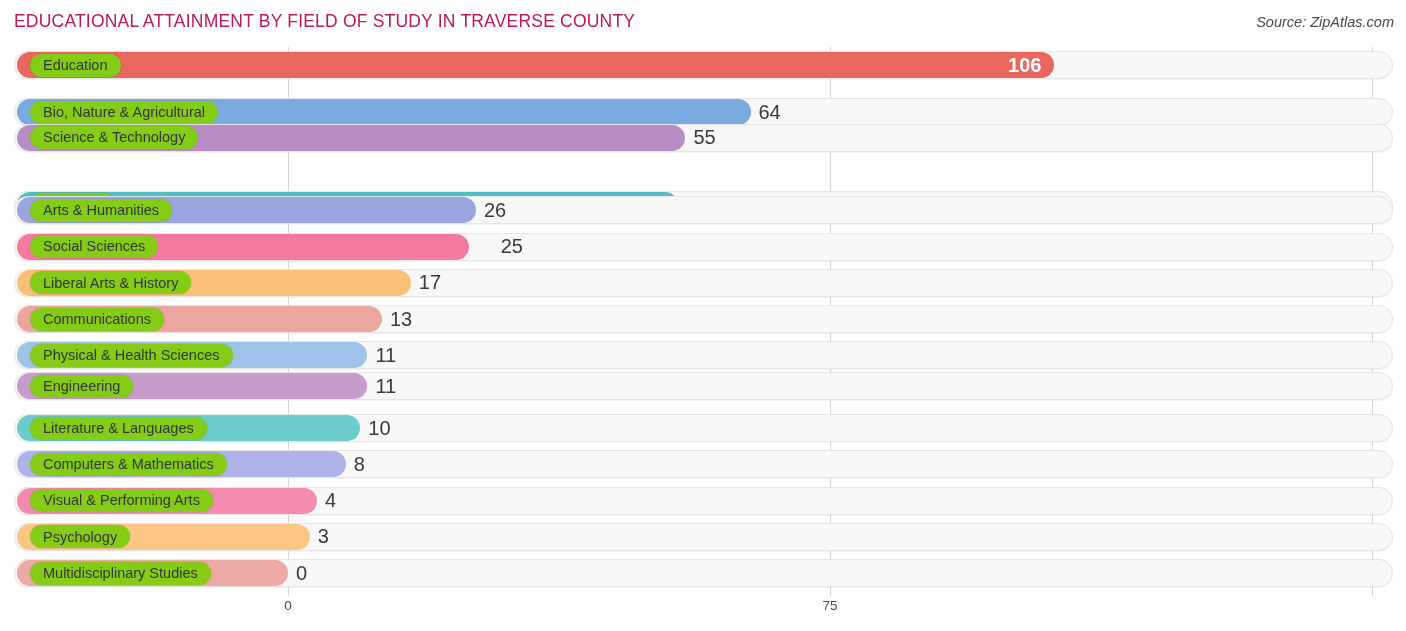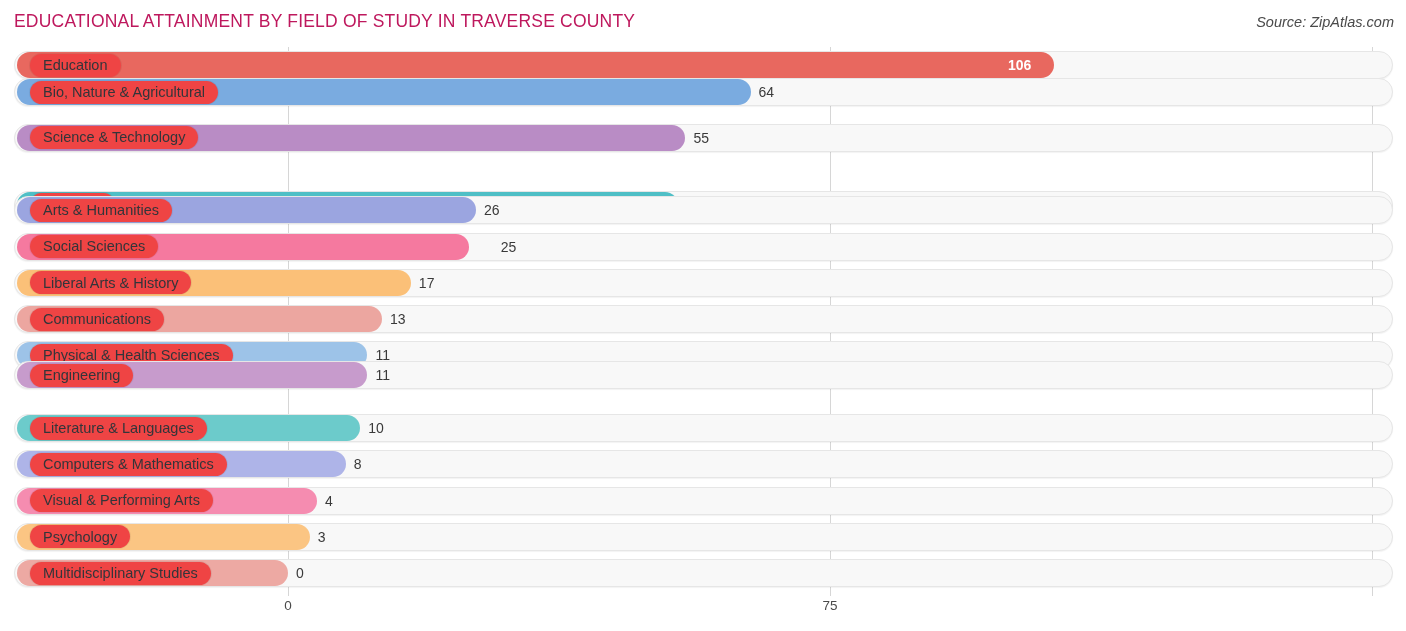--- a/index.html
+++ b/index.html
@@ -31,32 +31,32 @@
     position:absolute;left:14px;top:1px;width:1379px;height:28px;
     background:#f8f8f8;border:1px solid #e6e6e6;border-radius:14px;
     box-sizing:border-box;box-shadow:0 1px 1px rgba(0,0,0,.05);
   }
   .bar{
     position:absolute;left:17px;top:2px;height:26px;
     border-radius:13px;
   }
   .label-pill{
     position:absolute;left:30px;top:3.5px;height:23px;
-    background:#ef4444;border-radius:12px;
+    background:#84cc16;border-radius:12px;
     display:flex;align-items:center;
     padding:0 13px;box-sizing:border-box;
     box-shadow:0 0 0 1px rgba(0,0,0,.06);
     white-space:nowrap;
   }
   .label-pill span{
     font-size:14.5px;color:#33353a;line-height:1;
   }
   .value{
     position:absolute;top:0;height:30px;display:flex;align-items:center;
-    font-size:14px;white-space:nowrap;
+    font-size:20px;white-space:nowrap;
   }
   .value.outside{color:#3a3a3a;}
   .value.inside{color:#ffffff;font-weight:bold;}
 
   
   .axis{position:absolute;left:0;top:598px;width:1406px;height:24px;}
   .tick{
     position:absolute;top:0;font-size:13.5px;color:#4a4a4a;
     transform:translateX(-50%);white-space:nowrap;
   }
@@ -74,21 +74,21 @@
       <div class="gridline" style="left: 830px;"></div>
       <div class="gridline" style="left: 1372px;"></div>
       <div class="row" style="top: 3px;">
         <div class="track"></div>
         <div class="bar" style="background: rgb(232, 104, 95); width: 1037.03px;"></div>
         <div class="label-pill">
           <span>Education</span>
         </div>
         <div class="value inside" style="left: 1008.03px;">106</div>
       </div>
-      <div class="row" style="top: 30px;">
+      <div class="row" style="top: 50px;">
         <div class="track"></div>
         <div class="bar" style="background: rgb(122, 171, 224); width: 733.507px;"></div>
         <div class="label-pill">
           <span>Bio, Nature &amp; Agricultural</span>
         </div>
         <div class="value outside" style="left: 758.507px;">64</div>
       </div>
       <div class="row" style="top: 75.6px;">
         <div class="track"></div>
         <div class="bar" style="background: rgb(185, 140, 197); width: 668.467px;"></div>
@@ -138,21 +138,21 @@
         <div class="value outside" style="left: 389.947px;">13</div>
       </div>
       <div class="row" style="top: 293.4px;">
         <div class="track"></div>
         <div class="bar" style="background: rgb(157, 195, 232); width: 350.493px;"></div>
         <div class="label-pill">
           <span>Physical &amp; Health Sciences</span>
         </div>
         <div class="value outside" style="left: 375.493px;">11</div>
       </div>
-      <div class="row" style="top: 313px;">
+      <div class="row" style="top: 324px;">
         <div class="track"></div>
         <div class="bar" style="background: rgb(199, 155, 204); width: 350.493px;"></div>
         <div class="label-pill">
           <span>Engineering</span>
         </div>
         <div class="value outside" style="left: 375.493px;">11</div>
       </div>
       <div class="row" style="top: 366px;">
         <div class="track"></div>
         <div class="bar" style="background: rgb(108, 203, 203); width: 343.267px;"></div>

